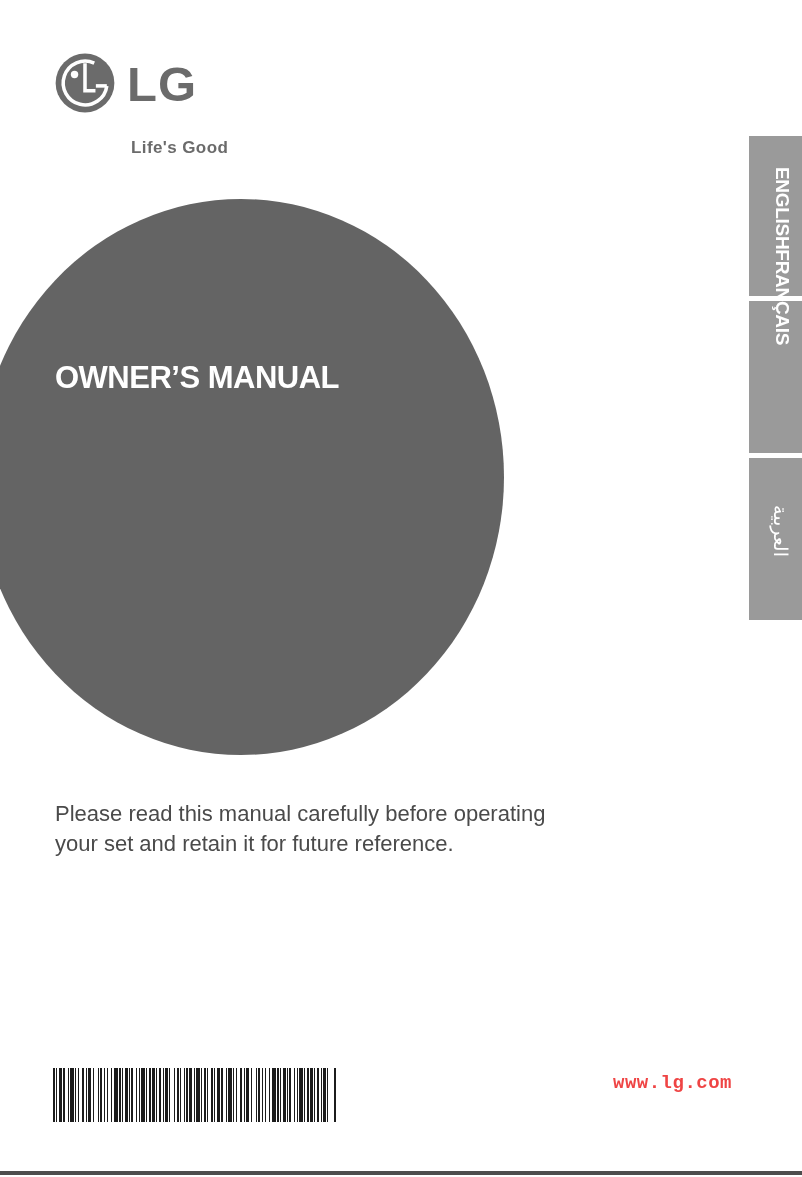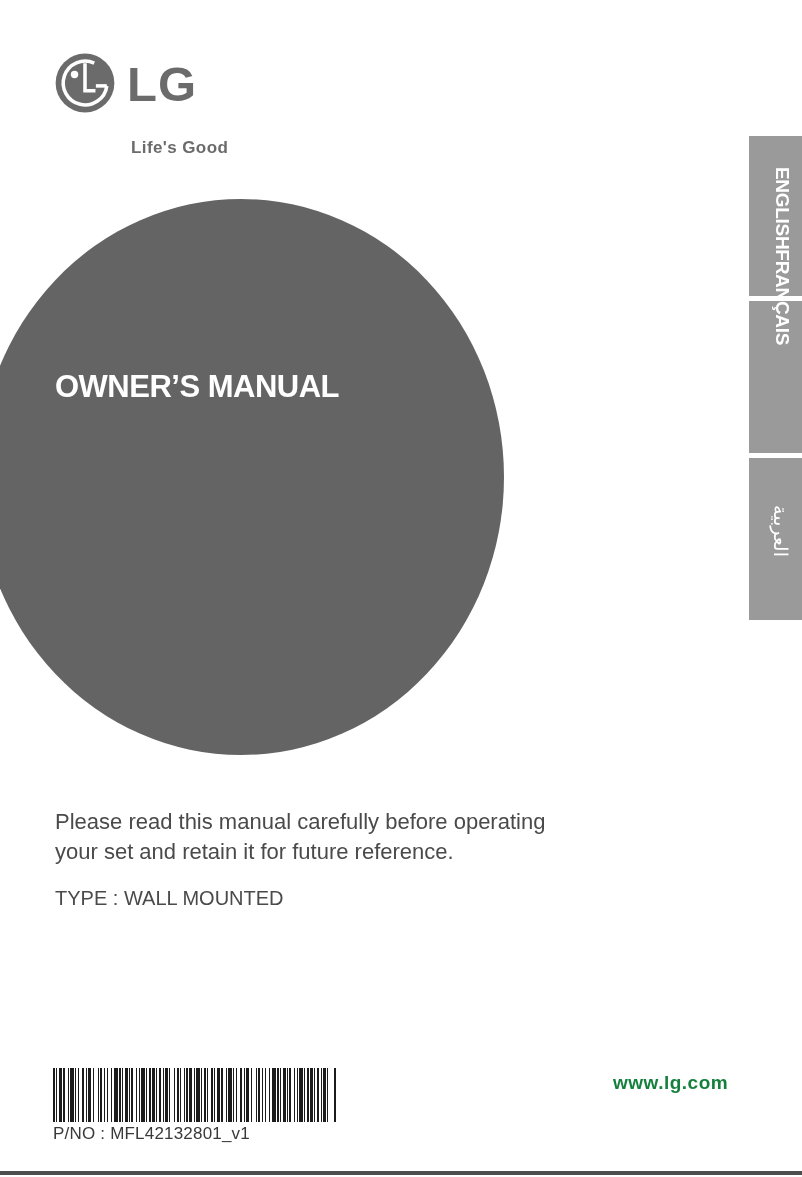--- a/index.html
+++ b/index.html
@@ -37,48 +37,48 @@
     background:#ffffff; z-index:3;
   }
 
   
   .hero-circle {
     position:absolute; left:-22px; top:199px; width:526px; height:556px;
     background:#646464; border-radius:50%; z-index:0;
   }
   .eyebrow {
     position:absolute; left:55px; top:360px; z-index:2;
-    font-size:31px; font-weight:700; letter-spacing:-0.5px; color:#ffffff;margin-top:9px;
+    font-size:31px; font-weight:700; letter-spacing:-0.5px; color:#ffffff;
   }
   .hero-title {
     position:absolute; left:53px; top:415px; z-index:2;
     font-size:55px; font-weight:700; letter-spacing:-2px; line-height:66px;
     color:#ffffff; white-space:pre-line;
   }
 
   
   .notice {
     position:absolute; left:55px; top:799px;
-    font-size:22px; line-height:30px; color:#4a4a4a; white-space:pre-line;margin-top:8px;
+    font-size:22px; line-height:30px; color:#4a4a4a; white-space:pre-line;
   }
   .type-line {
     position:absolute; left:55px; top:887px;
     font-size:20px; color:#4a4a4a;
   }
 
   
   .barcode { position:absolute; left:53px; top:1068px; width:283px; height:54px; }
   .barcode rect { fill:#1c1c1c; }
   .pno {
     position:absolute; left:53px; top:1124px;
     font-size:17px; color:#3a3a3a; letter-spacing:0.2px;
   }
   .website {
     position:absolute; left:613px; top:1072px;
-    font-size:19px; font-weight:700; letter-spacing:0.5px; color:#15803d;
+    font-size:19px; font-weight:700; letter-spacing:0.5px; color:#ef4444;font-family:Liberation Mono, monospace;
   }
   .footer-rule {
     position:absolute; left:0; top:1171px; width:802px; height:4px;
     background:#4d4d4d;
   }
 </style>
 </head>
 <body>
 
 <div class="page">
@@ -98,21 +98,20 @@
   <div class="tab tab-ar"></div>
   <div class="vtext vtext-enfr"><span>ENGLISH</span><span>FRANÇAIS</span></div>
   <div class="vtext vtext-ar">العربية</div>
   <div class="tab-gap-overlay"></div>
 
   <div class="hero-circle"></div>
   <div class="eyebrow">OWNER’S MANUAL</div>
 
   <div class="notice">Please read this manual carefully before operating
 your set and retain it for future reference.</div>
-  <div class="type-line">TYPE : WALL MOUNTED</div>
 
   <svg class="barcode" viewBox="0 0 283 54" preserveAspectRatio="none" xmlns="http://www.w3.org/2000/svg">
       <rect x="0" y="0" width="2" height="54"></rect>
       <rect x="3" y="0" width="1" height="54"></rect>
       <rect x="6" y="0" width="3" height="54"></rect>
       <rect x="10" y="0" width="2" height="54"></rect>
       <rect x="15" y="0" width="1" height="54"></rect>
       <rect x="17" y="0" width="4" height="54"></rect>
       <rect x="22" y="0" width="1" height="54"></rect>
       <rect x="25" y="0" width="1" height="54"></rect>
@@ -182,17 +181,16 @@
       <rect x="251" y="0" width="1" height="54"></rect>
       <rect x="254" y="0" width="2" height="54"></rect>
       <rect x="257" y="0" width="3" height="54"></rect>
       <rect x="261" y="0" width="1" height="54"></rect>
       <rect x="264" y="0" width="2" height="54"></rect>
       <rect x="268" y="0" width="1" height="54"></rect>
       <rect x="270" y="0" width="3" height="54"></rect>
       <rect x="274" y="0" width="1" height="54"></rect>
       <rect x="281" y="0" width="2" height="54"></rect>
     </svg>
-  <div class="pno">P/NO : MFL42132801_v1</div>
   <div class="website">www.lg.com</div>
   <div class="footer-rule"></div>
 
 </div>
 
 </body></html>

